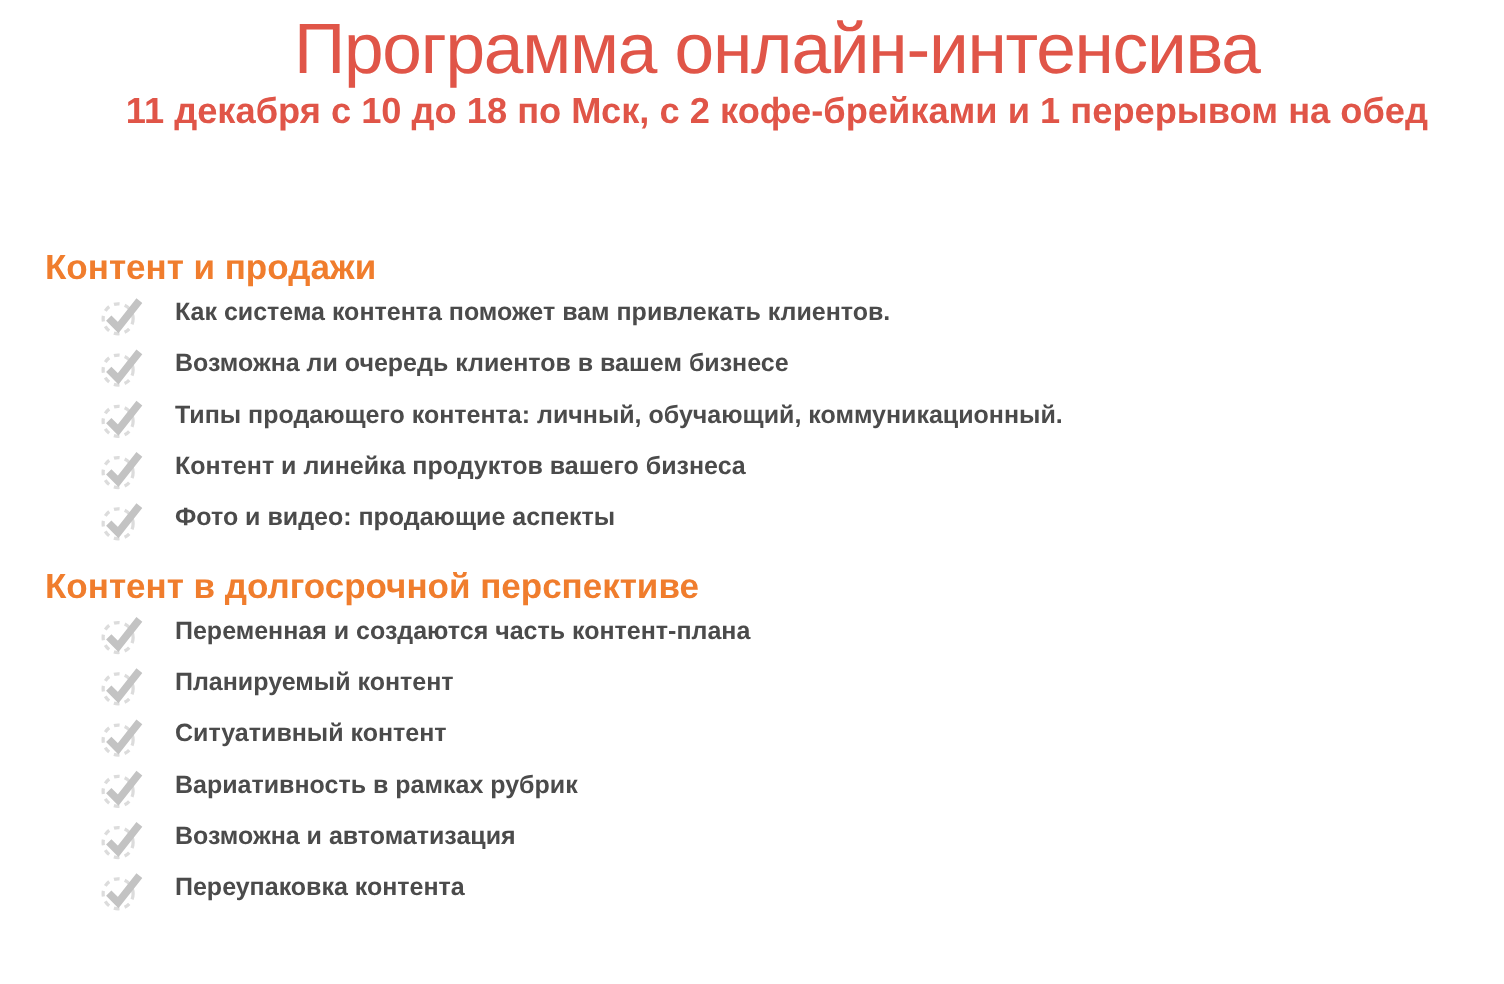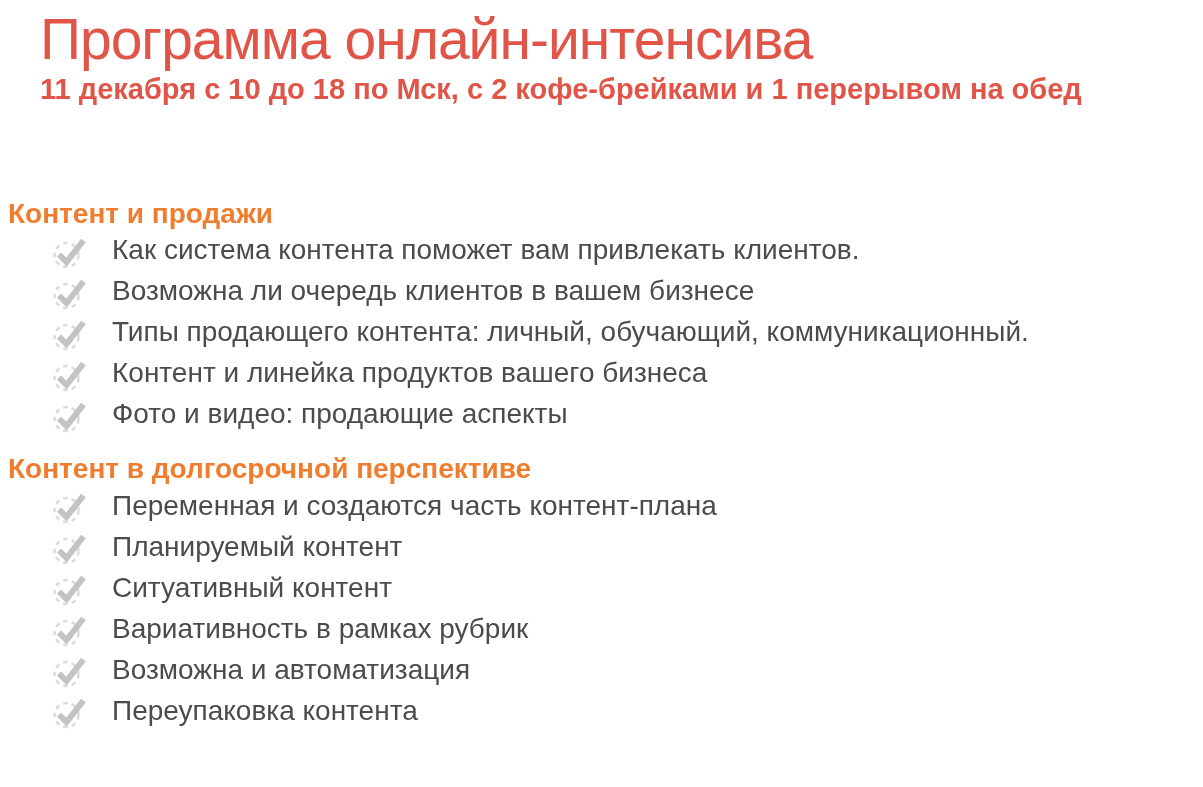--- a/index.html
+++ b/index.html
@@ -12,38 +12,38 @@
   * { box-sizing: border-box; }
   html, body { margin: 0; padding: 0; background: #ffffff; }
   .page {
     position: relative;
     width: 1203px;
     height: 787px;
     background: #ffffff;
     overflow: hidden;
     font-family: "Liberation Sans", sans-serif;
   }
-  .header { text-align: left; padding-top: 8px; padding-left: 40px; }
+  .header { text-align: center; padding-top: 8px; padding-left: 40px; }
   .page-title {
     margin: 0;
     font-size: 57px;
     line-height: 1.1;
     font-weight: 400;
     letter-spacing: -1px;
     color: var(--title);
   }
   .subtitle {
     margin: 3px 0 0 0;
     font-size: 29px;
     line-height: 1.1;
     font-weight: 700;
     color: var(--title);
   }
   .subtitle .num { font-weight: 700; }
-  .content { padding-left: 8px; }
+  .content { padding-left: 36px; }
   .section-heading {
     margin: 0;
     font-size: 28px;
     line-height: 1.15;
     font-weight: 700;
     color: var(--heading);
   }
   .section-first { margin-top: 92px; }
   .section-second { margin-top: 18px; }
   .checklist { list-style: none; margin: 0; padding: 0; }
@@ -62,23 +62,24 @@
     stroke-dasharray: 4.6 4.2;
   }
   .check-icon .k {
     fill: none;
     stroke: var(--icon-check);
     stroke-width: 6;
     stroke-linejoin: miter;
   }
   .item-label {
     margin-left: 24px;
-    font-size: 28px;
+    font-size: 20px;
     line-height: 1.2;
     color: var(--item);
+    font-weight: bold;
   }
 </style>
 </head>
 <body>
 
 <div class="page">
 
   <header class="header">
     <h1 class="page-title">Программа онлайн-интенсива</h1>
     <p class="subtitle"><span class="num">11</span><span> декабря с </span><span class="num">10</span><span> до </span><span class="num">18</span><span> по Мск, с </span><span class="num">2</span><span> кофе-брейками и </span><span class="num">1</span><span> перерывом на обед</span></p>

